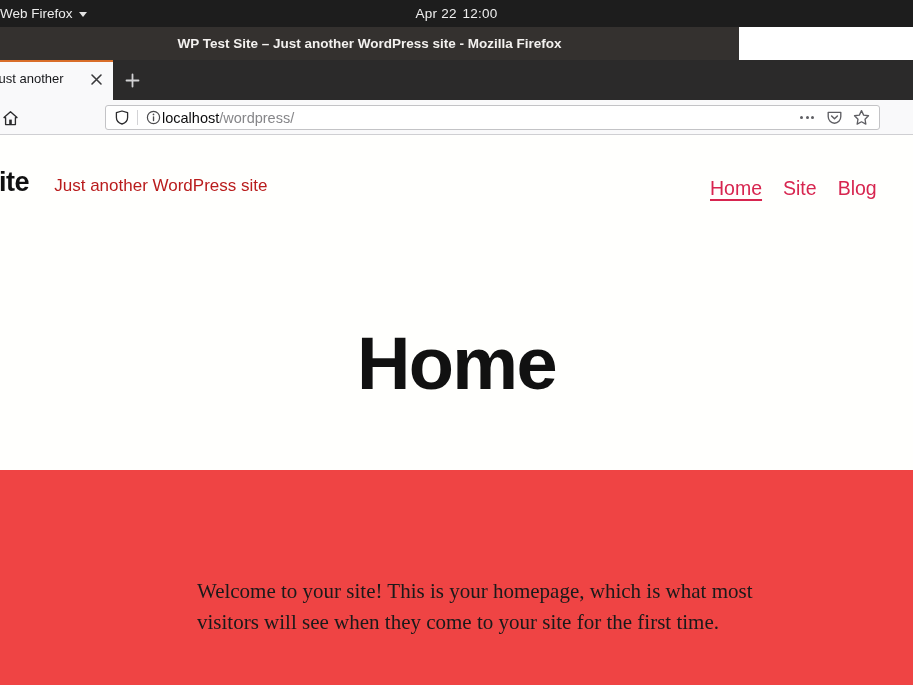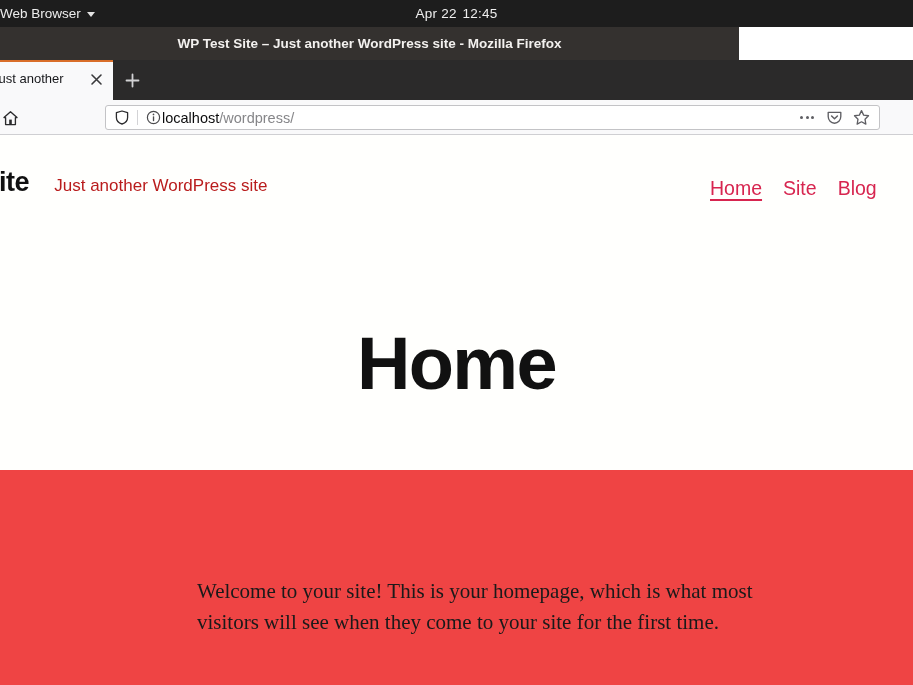--- a/index.html
+++ b/index.html
@@ -274,26 +274,26 @@
     color: #1a1a1a;
   }
 </style>
 </head>
 <body>
 
 <div id="screen">
 
   <div class="os-panel">
     <div class="os-panel-app">
-      <span class="os-panel-app-label">Web Browser</span>
+      <span class="os-panel-app-label">Web Firefox</span>
       <span class="caret-down"></span>
     </div>
     <div class="os-panel-clock">
       <span>Apr 22</span>
-      <span>12:45</span>
+      <span>12:00</span>
     </div>
   </div>
 
   <div class="ff-titlebar">
     <div class="ff-title">WP Test Site – Just another WordPress site - Mozilla Firefox</div>
   </div>
 
   <div class="tabstrip">
     <div class="tab-active">
       <div class="tab-accent"></div>

